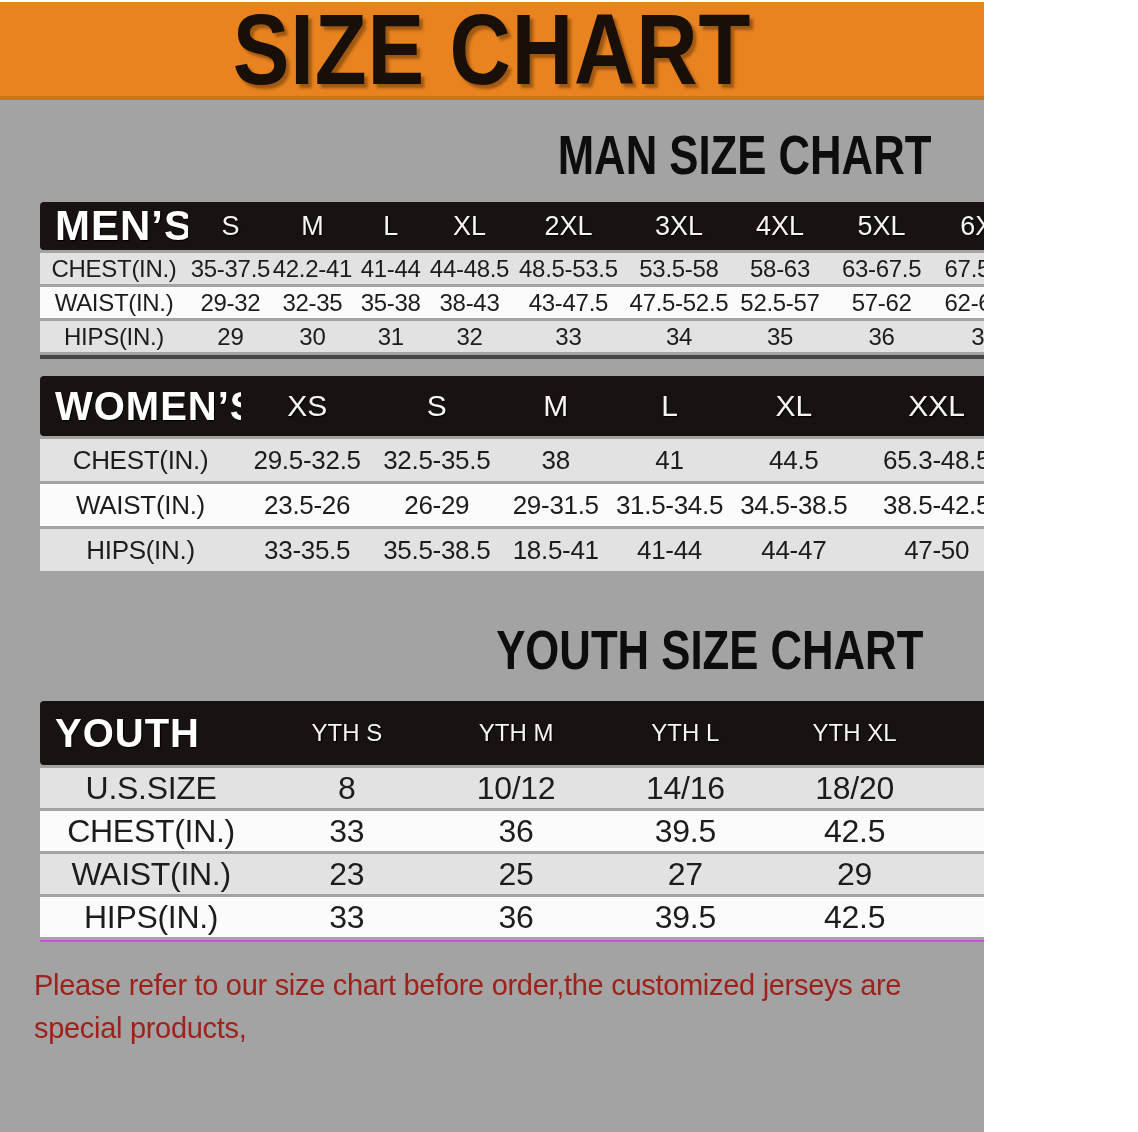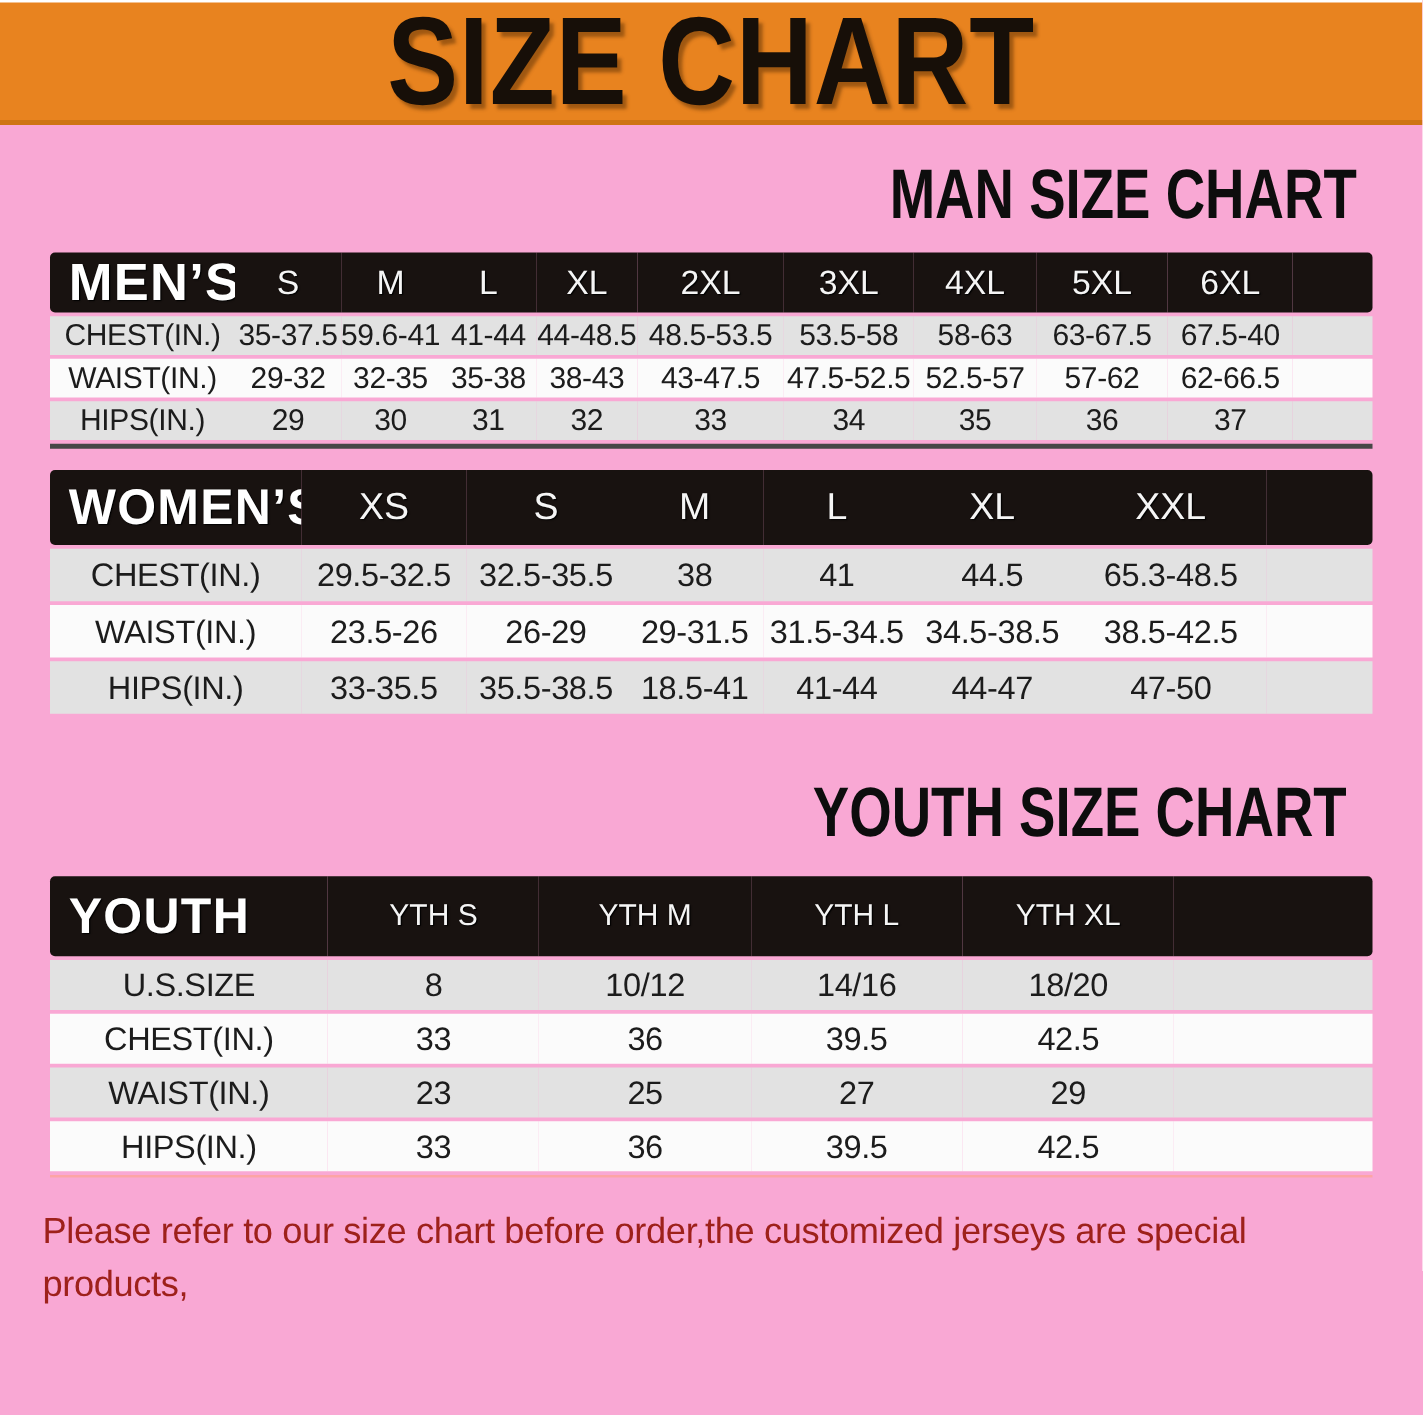--- a/index.html
+++ b/index.html
@@ -1,17 +1,17 @@
 <!DOCTYPE html>
 <html style="--banner-orange: #e8831f; --banner-edge: #cf7413; --banner-text: #170f08; --bar-black: #181210; --stripe-gray: #e2e2e2; --stripe-light: #fbfbfb; --disclaimer-red: #9e211b; --men-table-bottom: #474747;"><head>
 <meta charset="utf-8">
 <style>
   html,body{margin:0;padding:0;background:#ffffff;}
   .page{
-    position:relative;width:1138px;height:1132px;overflow:hidden;background:#f9a8d4;
+    position:relative;width:984px;height:1132px;overflow:hidden;background:#a3a3a3;
     font-family:"Liberation Sans",sans-serif;
   }
   
   .banner{
     box-sizing:border-box;height:100px;background:var(--banner-orange,#e8831f);
     border-top:2px solid #ffffff;border-bottom:4px solid var(--banner-edge,#cf7413);
     display:flex;align-items:center;justify-content:center;
   }
   .banner-title{
     display:inline-block;font-size:100px;font-weight:700;line-height:.92;
@@ -52,24 +52,24 @@
   .table-men{margin-top:16px;border-bottom:4px solid var(--men-table-bottom,#474747);}
   .table-men thead th{height:46px;font-size:27px;}
   .table-men thead th.grp{font-size:42px;}
   .table-men tbody td{height:31px;font-size:24px;}
   
   .table-women{margin-top:14px;}
   .table-women thead th{height:60px;font-size:30px;}
   .table-women thead th.grp{font-size:40px;}
   .table-women tbody td{height:42px;font-size:26px;}
   
-  .table-youth{margin-top:20px;border-bottom:2px solid #fca5a5;}
+  .table-youth{margin-top:20px;border-bottom:2px solid #d946ef;}
   .table-youth thead th{height:64px;font-size:24px;}
   .table-youth thead th.grp{font-size:40px;}
-  .table-youth tbody td{height:40px;font-size:26px;}
+  .table-youth tbody td{height:40px;font-size:32px;}
   
   .disclaimer{
     margin:22px 20px 0 34px;color:var(--disclaimer-red,#9e211b);
     font-size:29px;line-height:43px;letter-spacing:-.3px;font-weight:400;
   }
 </style>
 </head>
 <body>
 
 <div class="page">
@@ -107,21 +107,21 @@
           <th>4XL</th>
           <th>5XL</th>
           <th>6XL</th>
           <th></th>
         </tr>
       </thead>
       <tbody>
         <tr class="stripe-gray">
           <td>CHEST(IN.)</td>
           <td>35-37.5</td>
-          <td>59.6-41</td>
+          <td>42.2-41</td>
           <td>41-44</td>
           <td>44-48.5</td>
           <td>48.5-53.5</td>
           <td>53.5-58</td>
           <td>58-63</td>
           <td>63-67.5</td>
           <td>67.5-40</td>
           <td></td>
         </tr>
         <tr class="stripe-light">

